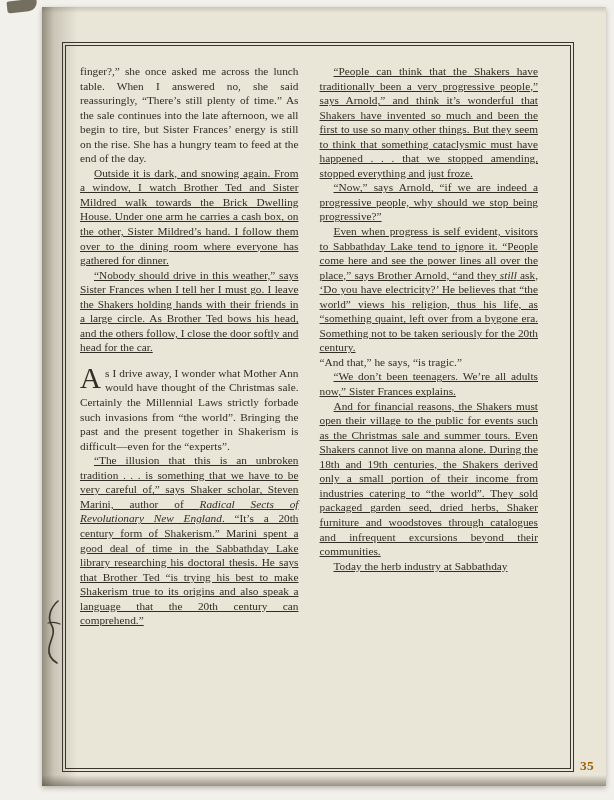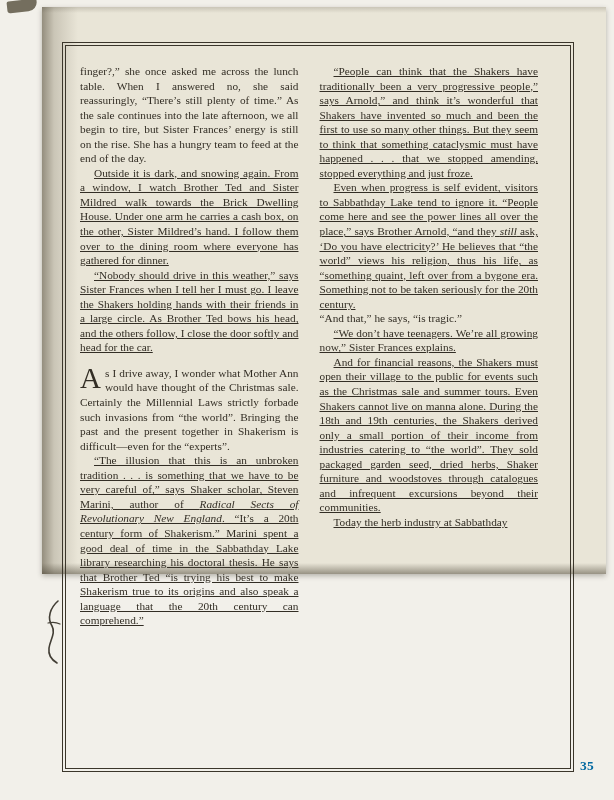--- a/index.html
+++ b/index.html
@@ -12,21 +12,21 @@
   }
   .photo { position:absolute; inset:0; }
 
   .corner-mark {
     position:absolute; left:7px; top:0; width:30px; height:12px;
     background:#49432f; opacity:.75; transform:rotate(-6deg);
     border-radius:2px 2px 9px 3px;
   }
 
   .page {
-    position:absolute; left:42px; top:7px; width:564px; height:567px;
+    position:absolute; left:42px; top:7px; width:564px; height:779px;
     background:#e9e5d7;
     box-shadow:0 2px 5px rgba(40,35,22,.30);
   }
   
   .page::before {
     content:""; position:absolute; left:0; top:0; bottom:0; width:36px;
     background:linear-gradient(90deg, rgba(78,70,52,.55) 0, rgba(78,70,52,.20) 12px, rgba(233,229,215,0) 36px);
     pointer-events:none;
   }
   
@@ -60,21 +60,21 @@
   p.indent { text-indent:14px;text-decoration:underline; }
   p.space-before { margin-top:11px; }
   .drop-cap {
     float:left; font-size:29px; line-height:23px;
     padding:1px 4px 0 0; color:#332e25;
   }
   .italic { font-style:italic; }
 
   .page-number {
     position:absolute; left:538px; top:751px;
-    font-size:13.5px; font-weight:bold; color:#0369a1;
+    font-size:13.5px; font-weight:bold; color:#a16207;
     letter-spacing:.3px;
   }
 
   .ink-mark { position:absolute; left:1px; top:592px; opacity:.85; }
 </style>
 </head>
 <body>
 
 <div class="photo">
 
@@ -95,23 +95,24 @@
     <div class="text-area">
       <div class="col">
           <p class="para"><span>finger?,” she once asked me across the lunch table. When I answered no, she said reassuringly, “There’s still plenty of time.” As the sale continues into the late afternoon, we all begin to tire, but Sister Frances’ energy is still on the rise. She has a hungry team to feed at the end of the day.</span></p>
           <p class="para indent"><span>Outside it is dark, and snowing again. From a window, I watch Brother Ted and Sister Mildred walk towards the Brick Dwelling House. Under one arm he carries a cash box, on the other, Sister Mildred’s hand. I follow them over to the dining room where everyone has gathered for dinner.</span></p>
           <p class="para indent"><span>“Nobody should drive in this weather,” says Sister Frances when I tell her I must go. I leave the Shakers holding hands with their friends in a large circle. As Brother Ted bows his head, and the others follow, I close the door softly and head for the car.</span></p>
           <p class="para space-before"><span class="drop-cap">A</span><span>s I drive away, I wonder what Mother Ann would have thought of the Christmas sale. Certainly the Millennial Laws strictly forbade such invasions from “the world”. Bringing the past and the present together in Shakerism is difficult—even for the “experts”.</span></p>
           <p class="para indent"><span>“The illusion that this is an unbroken tradition . . . is something that we have to be very careful of,” says Shaker scholar, Steven Marini, author of </span><span class="italic">Radical Sects of Revolutionary New England</span><span>. “It’s a 20th century form of Shakerism.” Marini spent a good deal of time in the Sabbathday Lake library researching his doctoral thesis. He says that Brother Ted “is trying his best to make Shakerism true to its origins and also speak a language that the 20th century can comprehend.”</span></p>
         </div>
       <div class="col">
           <p class="para indent"><span>“People can think that the Shakers have traditionally been a very progressive people,” says Arnold,” and think it’s wonderful that Shakers have invented so much and been the first to use so many other things. But they seem to think that something cataclysmic must have happened . . . that we stopped amending, stopped everything and just froze.</span></p>
+          <p class="para indent"><span>“Now,” says Arnold, “if we are indeed a progressive people, why should we stop being progressive?”</span></p>
           <p class="para indent"><span>Even when progress is self evident, visitors to Sabbathday Lake tend to ignore it. “People come here and see the power lines all over the place,” says Brother Arnold, “and they </span><span class="italic">still</span><span> ask, ‘Do you have electricity?’ He believes that “the world” views his religion, thus his life, as “something quaint, left over from a bygone era. Something not to be taken seriously for the 20th century.</span></p>
           <p class="para"><span>“And that,” he says, “is tragic.”</span></p>
-          <p class="para indent"><span>“We don’t have teenagers. We’re all growing now,” Sister Frances explains.</span></p>
+          <p class="para indent"><span>“We don’t been teenagers. We’re all adults now,” Sister Frances explains.</span></p>
           <p class="para indent"><span>And for financial reasons, the Shakers must open their village to the public for events such as the Christmas sale and summer tours. Even Shakers cannot live on manna alone. During the 18th and 19th centuries, the Shakers derived only a small portion of their income from industries catering to “the world”. They sold packaged garden seed, dried herbs, Shaker furniture and woodstoves through catalogues and infrequent excursions beyond their communities.</span></p>
           <p class="para indent"><span>Today the herb industry at Sabbathday</span></p>
         </div>
     </div>
 
     <div class="page-number">35</div>
   </div>
 </div>
 
 </body></html>

